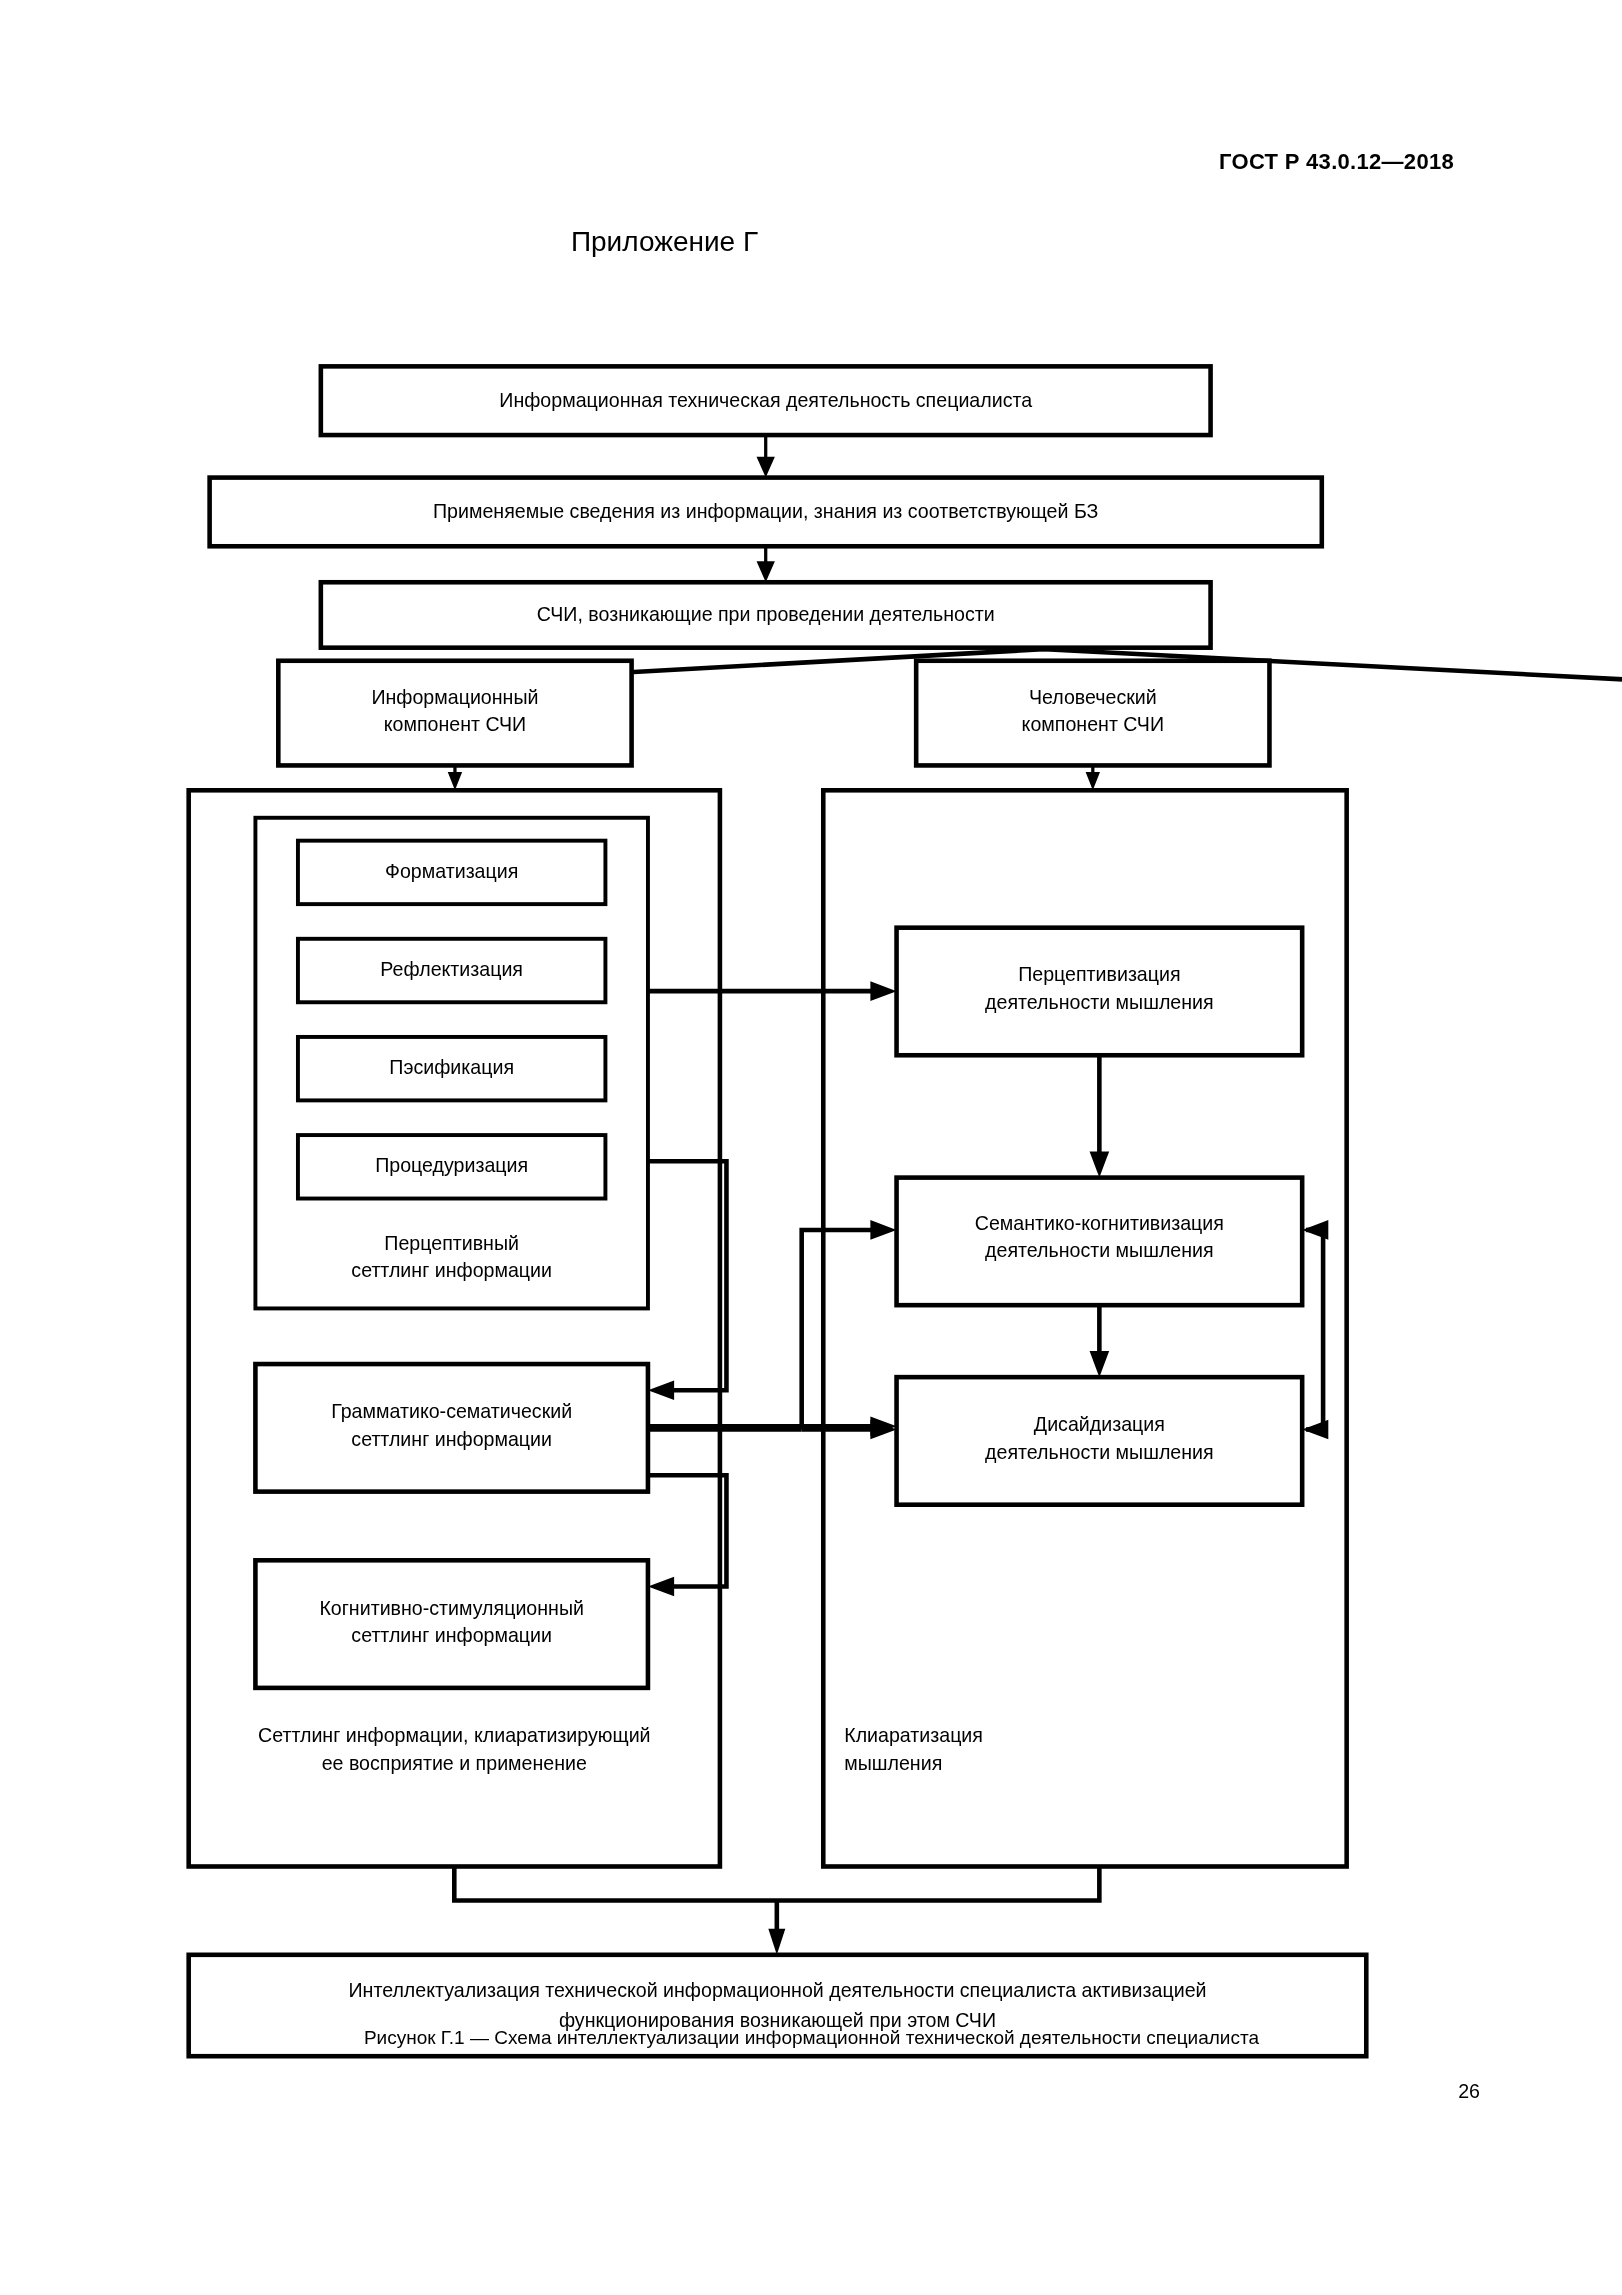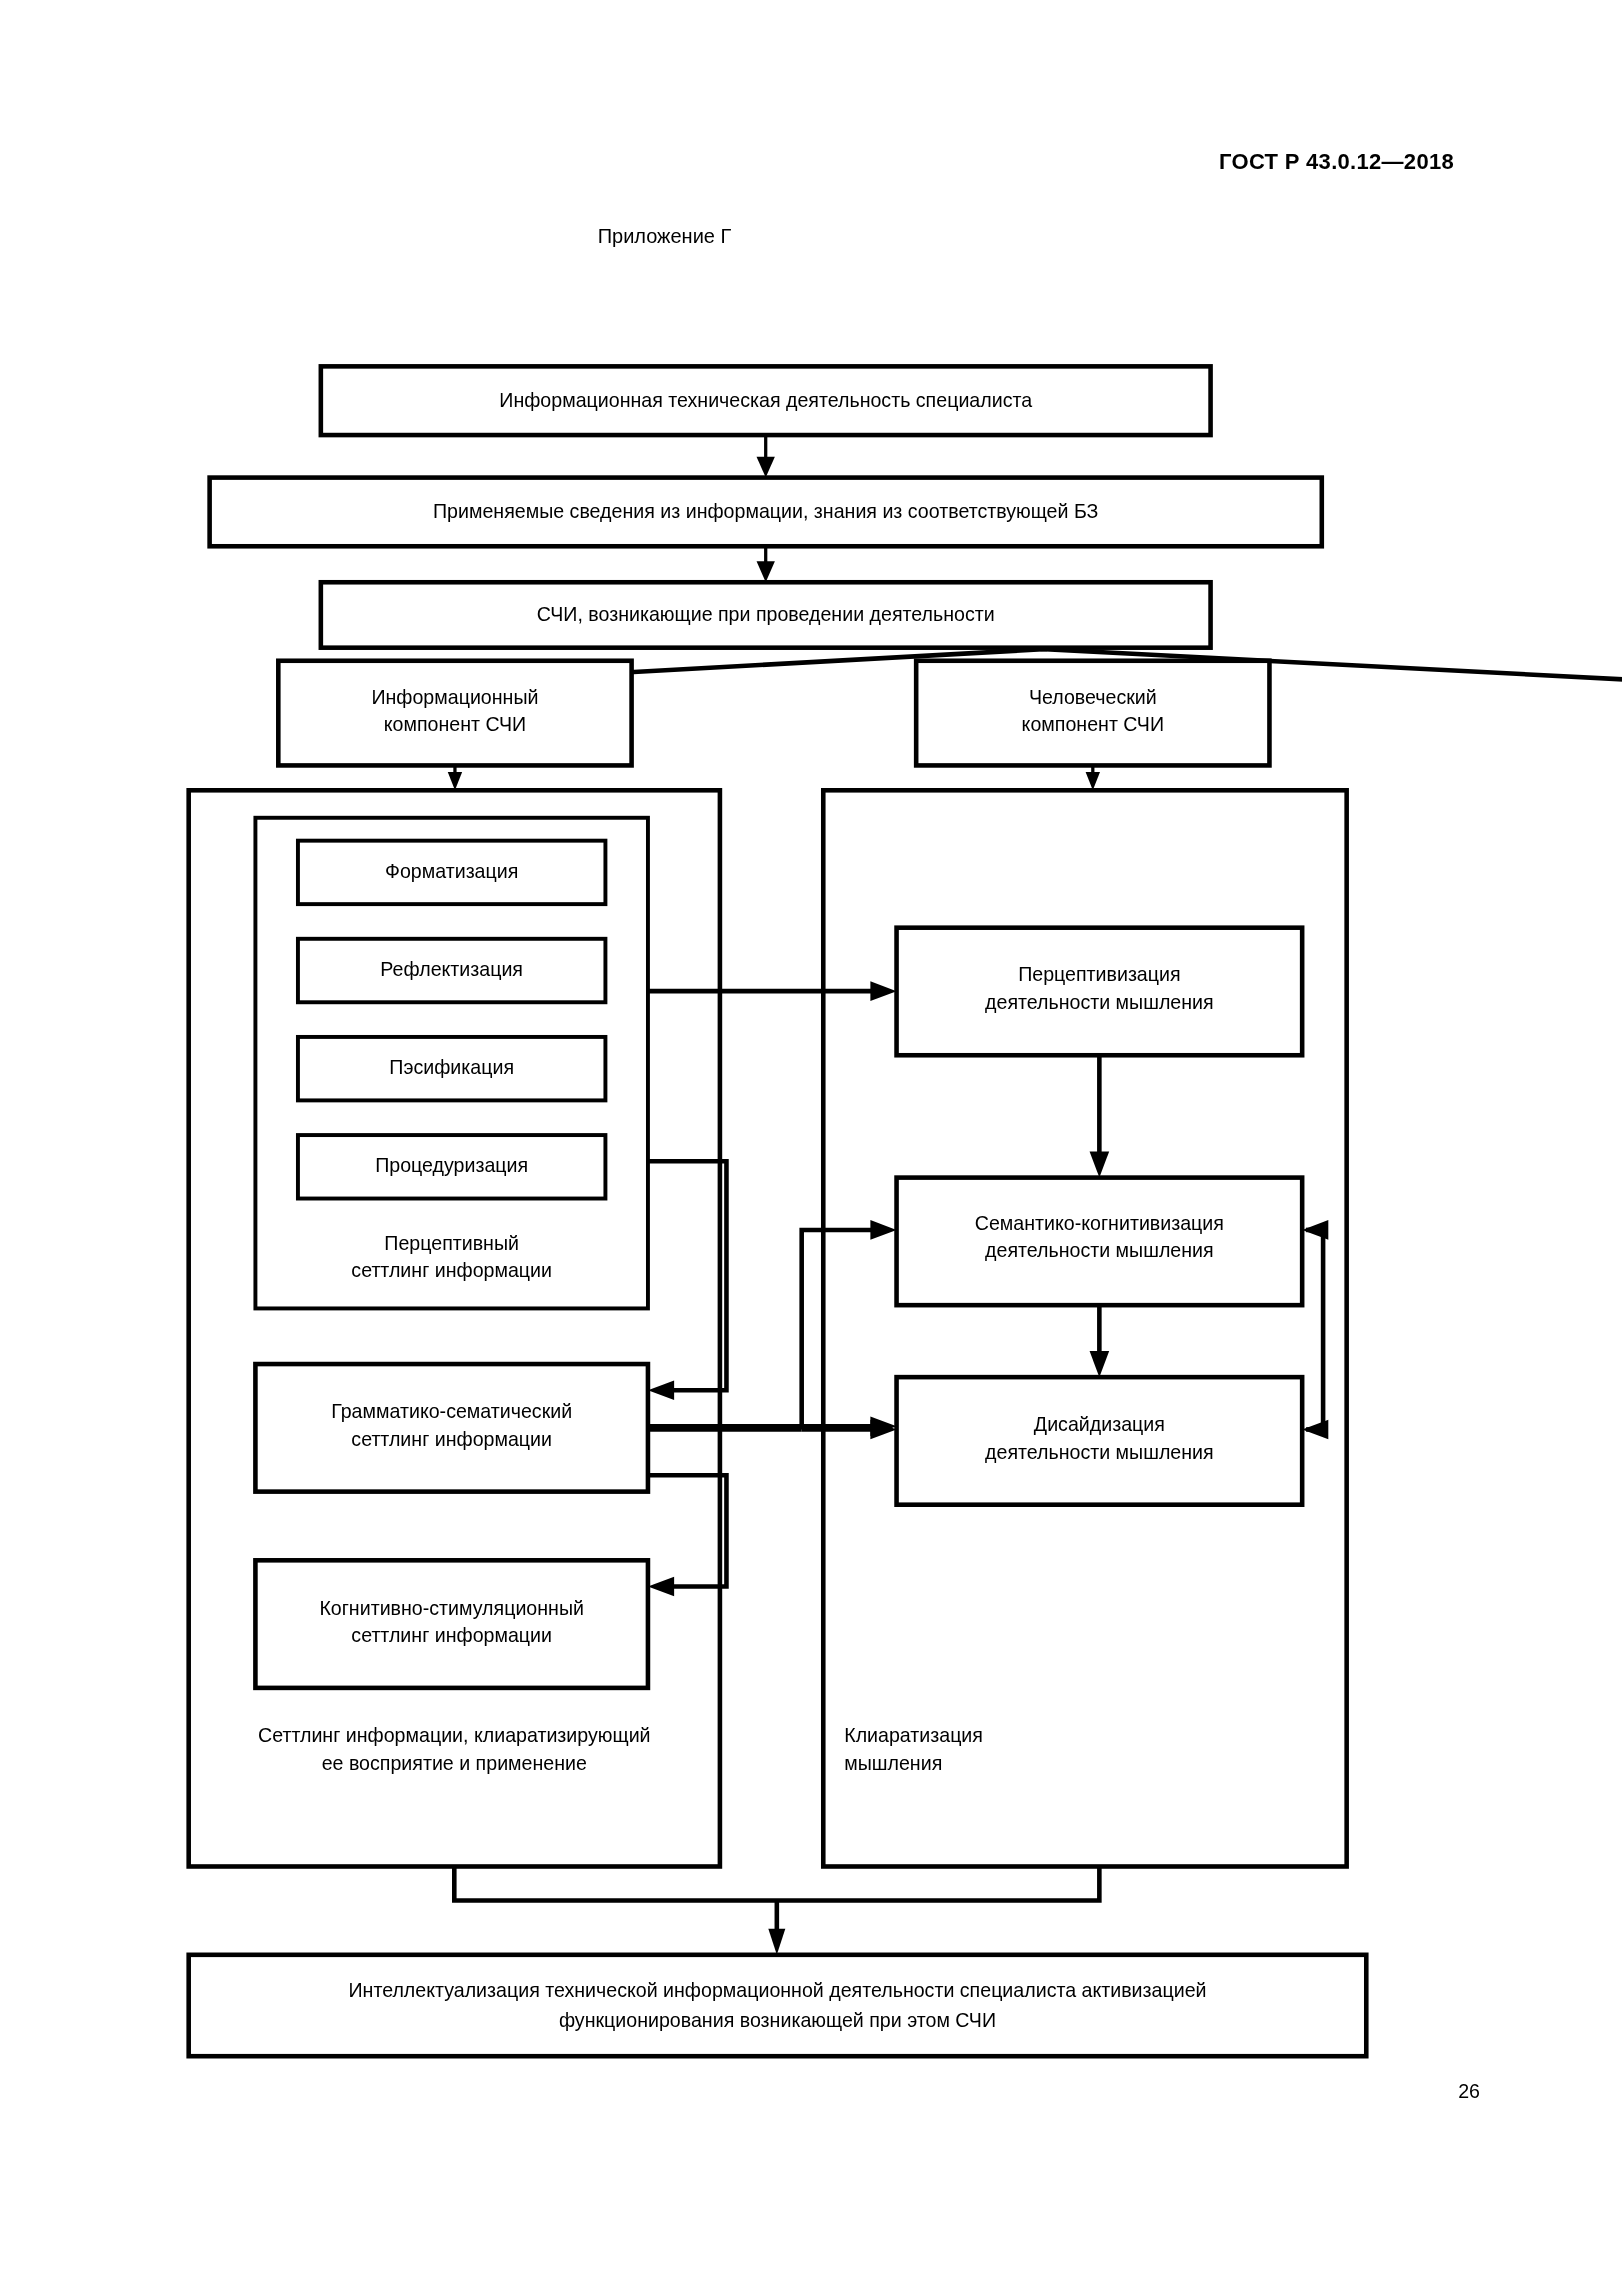--- a/index.html
+++ b/index.html
@@ -28,21 +28,21 @@
     letter-spacing: 0.3px;
     white-space: nowrap;
     margin-left: 44px;
   }
   .appendix-block {
     position: absolute;
     top: 222px;
     left: 0;
     width: 1329px;
     text-align: center;
-    font-size: 20px;
+    font-size: 28px;
     line-height: 1.42;
   }
   .appendix-block div { font-weight: normal; }
   .section-title {
     position: absolute;
     top: 308px;
     left: 0;
     width: 1623px;
     text-align: center;
     font-size: 21.6px;
@@ -291,16 +291,17 @@
     </g>
 
     <g>
       <rect class="bx bx-thick" x="288" y="2988" width="1800" height="155"></rect>
       <text class="lbl" x="1188" y="3045">Интеллектуализация технической информационной деятельности специалиста активизацией</text>
       <text class="lbl" x="1188" y="3090">функционирования возникающей при этом СЧИ</text>
     </g>
 
   </svg>
 
+  <div class="figure-caption">Рисунок Г.1 — Схема интеллектуализации информационной технической деятельности специалиста</div>
   <div class="page-number">26</div>
 
 </div>
 
 
 </body></html>

